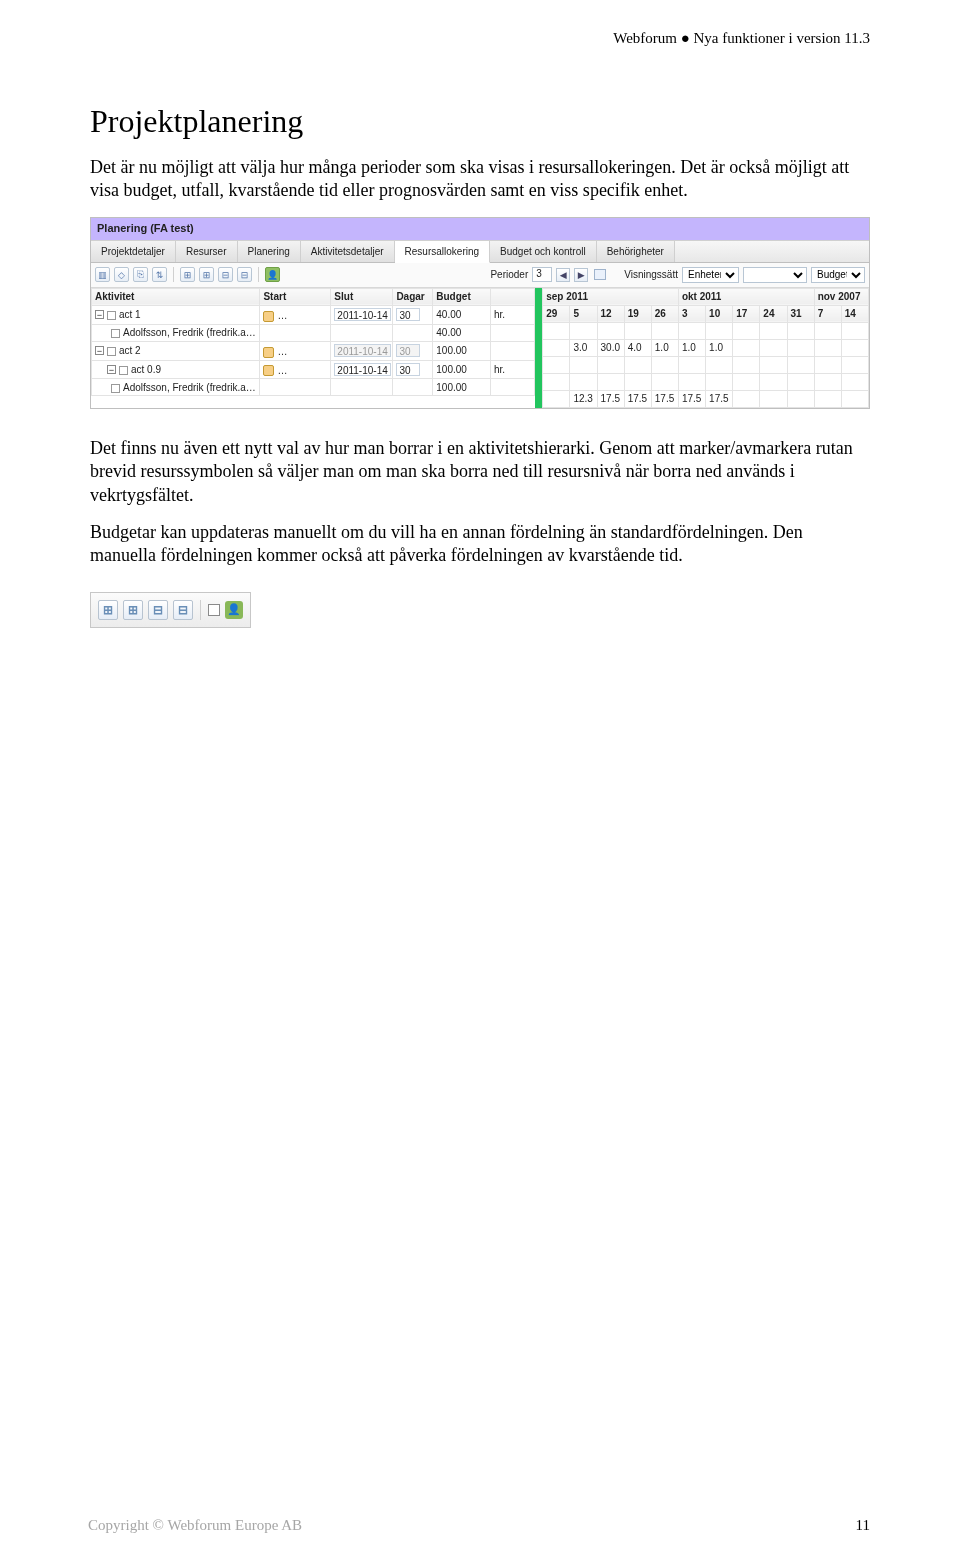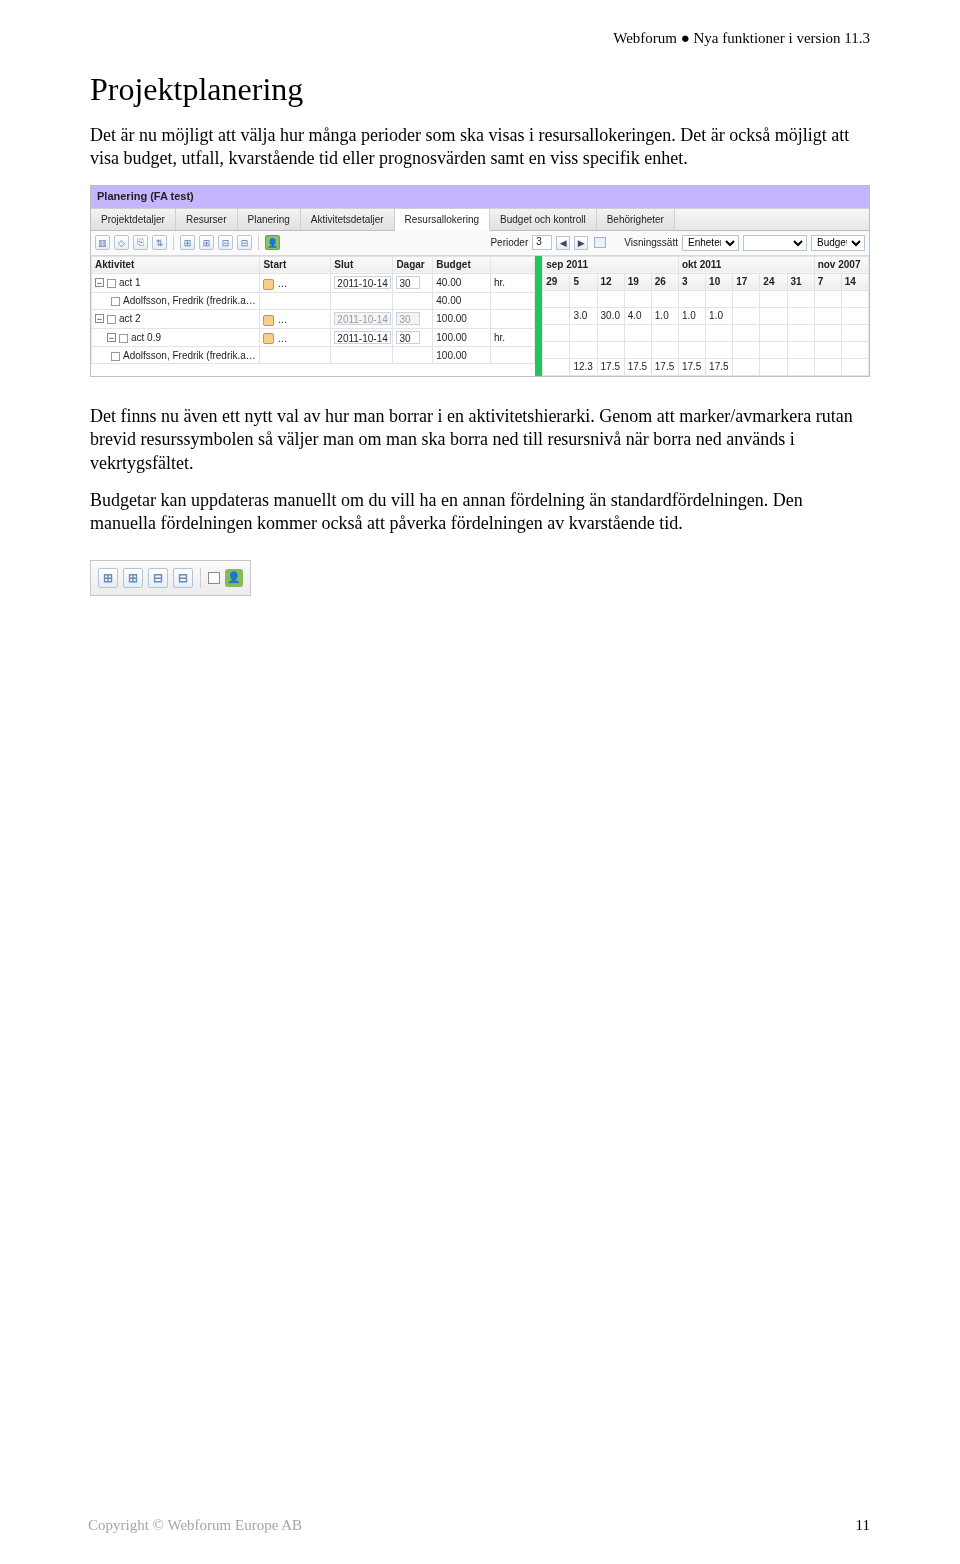--- a/index.html
+++ b/index.html
@@ -13,21 +13,21 @@
   }
   .page {
     width: 960px;
     padding: 30px 90px 40px 90px;
     position: relative;
     min-height: 1564px;
   }
   .header-right {
     text-align: right;
     font-size: 15px;
-    margin-bottom: 24px;
+    margin-bottom: 56px;
   }
   h1.section-title {
     font-size: 32px;
     font-weight: normal;
     margin: 0 0 16px 0;
   }
   p.body-text {
     font-size: 18px;
     line-height: 1.3;
     margin: 0 0 14px 0;

